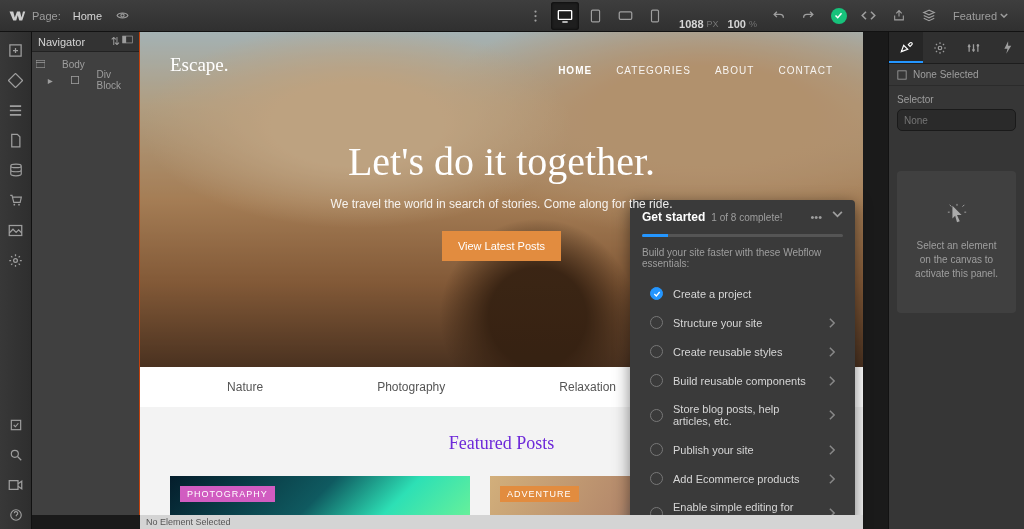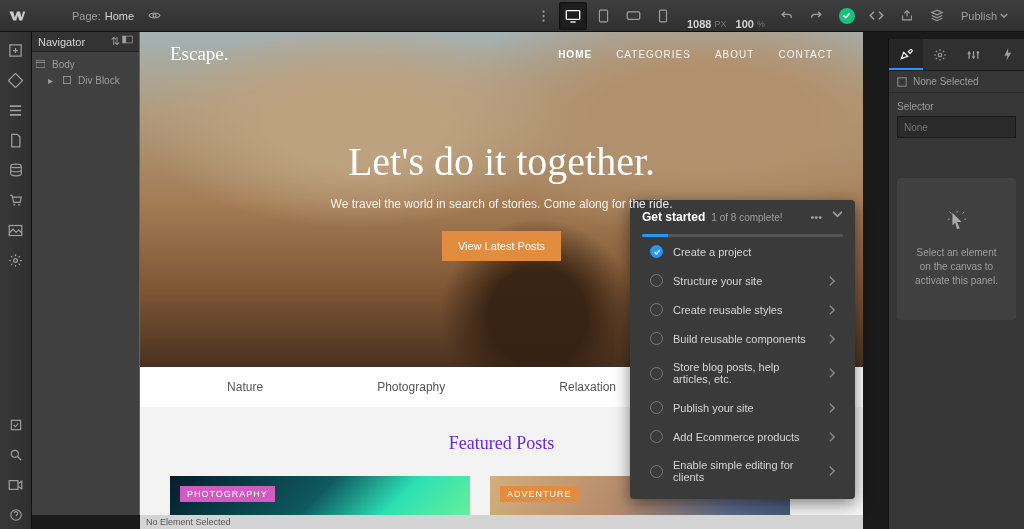--- a/index.html
+++ b/index.html
@@ -18,21 +18,21 @@
     --border: #222;
   }
   * { box-sizing: border-box; margin:0; padding:0; font-family: Arial, Helvetica, sans-serif; }
   body { background: var(--bg-darkest); color: var(--text); width:1024px; height:529px; overflow:hidden; font-size:11px; }
   svg { display:block; }
 
   
   .topbar { display:flex; align-items:center; height:32px; background:linear-gradient(#3e3e3e,#303030); border-bottom:1px solid #121212; }
   .tb-left { display:flex; align-items:center; gap:6px; padding:0 8px; width:200px;}
   .tb-logo { width:18px; height:18px; display:flex;align-items:center;justify-content:center;}
-  .tb-page { color:var(--text-dim); font-size:11px; display:flex; align-items:center; gap:4px;margin-left:40px;}
+  .tb-page { color:var(--text-dim); font-size:11px; display:flex; align-items:center; gap:12px;}
   .tb-page b { color:var(--text); font-weight:normal;}
   .tb-center { flex:1; display:flex; align-items:flex-end; justify-content:flex-end; gap:2px;}
   .tb-icon-btn { width:28px; height:28px; display:flex; align-items:center; justify-content:center; border-radius:3px; color:var(--text-dim); cursor:pointer;}
   .tb-icon-btn.active { background:#1e1e1e; box-shadow:inset 0 0 3px #000; color:#fff;}
   .tb-zoom { display:flex; align-items:center; color:var(--text); margin:0 8px; gap:3px;}
   .tb-zoom span { color:var(--text-dimmer); font-size:9px;}
   .tb-right { display:flex; align-items:center; gap:2px; padding-right:8px;}
   .tb-status { width:16px; height:16px; border-radius:50%; background:var(--accent-green); display:flex;align-items:center;justify-content:center;}
   .tb-publish { display:flex; align-items:center; gap:3px; padding:0 8px; color:var(--text-dim); font-size:11px;}
   .tb-spacer-left{ flex:1; }
@@ -41,35 +41,35 @@
   .tool-rail { position:absolute; left:0; top:32px; bottom:0; width:32px; background:linear-gradient(to right,#383838,#2e2e2e); border-right:1px solid #111; display:flex; flex-direction:column; align-items:center; padding-top:4px; gap:2px;}
   .tool-rail .rail-btn { width:28px; height:28px; display:flex;align-items:center;justify-content:center; color:var(--text-dim); cursor:pointer;}
   .tool-rail .rail-spacer{ flex:1;}
 
   
   .nav-panel { position:absolute; left:32px; top:32px; bottom:14px; width:108px; background:var(--bg-panel2); border-right:1px solid #c2410c; display:flex; flex-direction:column;}
   .nav-head { height:20px; display:flex; align-items:center; padding:0 6px; justify-content:space-between; background:#333; border-bottom:1px solid #222;}
   .nav-head-title { font-size:11px; color:var(--text);}
   .nav-head-ctrls { display:flex; gap:2px; color:var(--text-dim);}
   .nav-tree { flex:1; padding:4px 0; font-size:10px; color:var(--text-dim);}
-  .tree-row { display:flex; align-items:center; height:16px; padding:0 4px; gap:7px; cursor:pointer;}
+  .tree-row { display:flex; align-items:center; height:16px; padding:0 4px; gap:17px; cursor:pointer;}
   .tree-row.indent { padding-left:14px;}
   .tree-glyph { width:9px; height:9px; display:inline-flex;align-items:center;justify-content:center;}
 
   
   .canvas-wrap { position:absolute; left:140px; top:32px; right:161px; bottom:14px; background:#eee; overflow:hidden;}
   .hero { height:335px; width:100%; position:relative; background:
       radial-gradient(circle at 55% 85%, rgba(50,30,15,0.92) 0 10%, transparent 20%),
       radial-gradient(ellipse at 30% 28%, #e9cba3 0 12%, transparent 30%),
       radial-gradient(ellipse at 78% 25%, #d9b48a 0 14%, transparent 34%),
       linear-gradient(to bottom, #c7e0e8 0%, #d7c5a4 22%, #c89a6a 50%, #9a6a42 75%, #4f3523 100%);
       display:flex; flex-direction:column; align-items:center;
   }
   .hero::after{ content:""; position:absolute; inset:0; background:rgba(60,40,25,0.25);}
-  .hero-nav { width:100%; display:flex; align-items:center; height:44px; padding:0 30px; position:relative; z-index:2;}
+  .hero-nav { width:100%; display:flex; align-items:flex-end; height:44px; padding:0 30px; position:relative; z-index:2;}
   .hero-logo { color:#fff; font-family: Georgia, serif; font-size:19px; }
   .hero-menu { margin-left:auto; display:flex; gap:24px;}
   .hero-menu span { font-size:10px; letter-spacing:1px; color:#fff; opacity:0.9; cursor:pointer;}
   .hero-menu span.cur { opacity:1; font-weight:bold;}
   .hero-center { position:relative; z-index:2; text-align:center; margin-top:62px; color:#fff;}
   .hero-h1 { font-family: Georgia, serif; font-size:40px; font-weight:normal;}
   .hero-sub { font-size:12px; opacity:0.9; margin-top:12px;}
   .hero-btn { display:inline-block; margin-top:20px; background:var(--accent-orange); color:#fff; font-size:11px; padding:9px 16px; cursor:pointer;}
   .cat-bar { height:40px; background:#fff; display:flex; align-items:center; justify-content:space-around; padding:0 30px;}
   .cat-bar span { color:#555; font-size:12px; cursor:pointer;}
@@ -92,28 +92,28 @@
   .gs-bar { height:3px; background:#555; margin:0 12px; border-radius:2px; overflow:hidden;}
   .gs-bar-fill { height:100%; width:13%; background:var(--accent-blue);}
   .gs-subtitle { font-size:10px; color:var(--text-dim); padding:10px 12px;}
   .gs-item { display:flex; align-items:center; padding:8px 20px; gap:10px; cursor:pointer;}
   .gs-dot { width:13px; height:13px; border-radius:50%; border:1.5px solid #777; flex-shrink:0;}
   .gs-dot.done { background:var(--accent-blue); border-color:var(--accent-blue); display:flex;align-items:center;justify-content:center;}
   .gs-label { font-size:11px; flex:1; color:var(--text);}
   .gs-caret { color:#888;}
 
   
-  .style-panel { position:absolute; right:0; top:39px; bottom:0; width:136px; background:var(--bg-panel); border-left:1px solid #121212; display:flex; flex-direction:column;}
+  .style-panel { position:absolute; right:0; top:32px; bottom:0; width:136px; background:var(--bg-panel); border-left:1px solid #121212; display:flex; flex-direction:column;}
   .sp-tabs { height:32px; display:flex; background:#303030; border-bottom:1px solid #1d1d1d;}
   .sp-tab { flex:1; display:flex; align-items:center; justify-content:center; color:var(--text-dim); cursor:pointer;}
   .sp-tab.active { background:#262626; color:#fff; border-bottom:2px solid var(--accent-blue);}
   .sp-row { display:flex; align-items:center; height:22px; padding:0 8px; gap:6px; color:var(--text-dim); font-size:10px; border-bottom:1px solid #2b2b2b;}
   .sp-section { padding:8px;}
   .sp-label { font-size:10px; color:var(--text-dim); margin-bottom:4px; display:block;}
-  .sp-select { width:100%; height:22px; background:#2a2a2a; border:1px solid #1a1a1a; border-radius:0; display:flex; align-items:center; padding:0 6px; color:var(--text-dimmer); font-size:10px;}
+  .sp-select { width:100%; height:22px; background:#2a2a2a; border:1px solid #1a1a1a; border-radius:5px; display:flex; align-items:center; padding:0 6px; color:var(--text-dimmer); font-size:10px;}
   .sp-placeholder-box { margin:32px 8px; background:#404040; border-radius:4px; padding:32px 14px; text-align:center; color:var(--text-dim);}
   .sp-placeholder-box .picon { margin:0 auto 14px; width:22px; height:22px; color:#aaa;}
   .sp-placeholder-text { font-size:10px; line-height:1.4;}
 
   
   .status-bar { position:absolute; left:140px; right:161px; bottom:0; height:14px; background:#d4d4d4; color:#555; font-size:9px; display:flex; align-items:center; padding:0 6px;}
 </style>
 </head>
 <body>
 
@@ -203,21 +203,21 @@
         <svg width="14" height="13" viewBox="0 0 24 24">
           <path fill="none" stroke="currentColor" stroke-width="2" d="M4 12 V20 H20 V12 M12 3 V14 M7 8 L12 3 L17 8"></path>
         </svg>
       </div>
     <div class="tb-icon-btn">
         <svg width="14" height="14" viewBox="0 0 24 24">
           <path fill="currentColor" d="M12 2 L3 6 L12 10 L21 6 Z M3 11 L12 15 L21 11 M3 16 L12 20 L21 16" fill-opacity="0" stroke="currentColor" stroke-width="2"></path>
         </svg>
       </div>
     <div class="tb-publish">
-      <span>Publish</span>
+      <span>Featured</span>
       <svg width="8" height="5" viewBox="0 0 10 6">
           <path fill="none" stroke="currentColor" stroke-width="1.8" d="M1 1 L5 5 L9 1"></path>
         </svg>
     </div>
   </div>
 </div>
 
 <div class="tool-rail">
   <div class="rail-btn">
       <svg width="15" height="15" viewBox="0 0 24 24">
@@ -371,20 +371,21 @@
       <span>
           <svg width="11" height="7" viewBox="0 0 12 8">
             <path fill="none" stroke="currentColor" stroke-width="2" d="M1 1 L6 6 L11 1"></path>
           </svg>
         </span>
     </div>
   </div>
   <div class="gs-bar">
       <div class="gs-bar-fill"></div>
     </div>
+  <div class="gs-subtitle">Build your site faster with these Webflow essentials:</div>
   <div id="gs-items">
       <div class="gs-item">
         <div class="gs-dot done">
           <svg width="8" height="8" viewBox="0 0 24 24">
             <path fill="none" stroke="#fff" stroke-width="4" d="M4 12 L10 18 L20 6"></path>
           </svg>
         </div>
         <div class="gs-label">Create a project</div>
       </div>
       <div class="gs-item">

